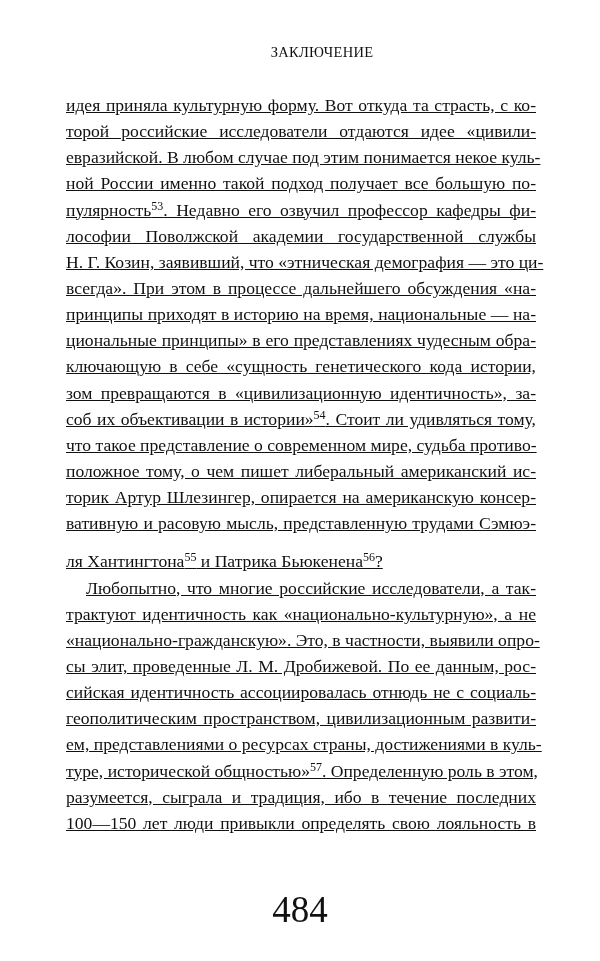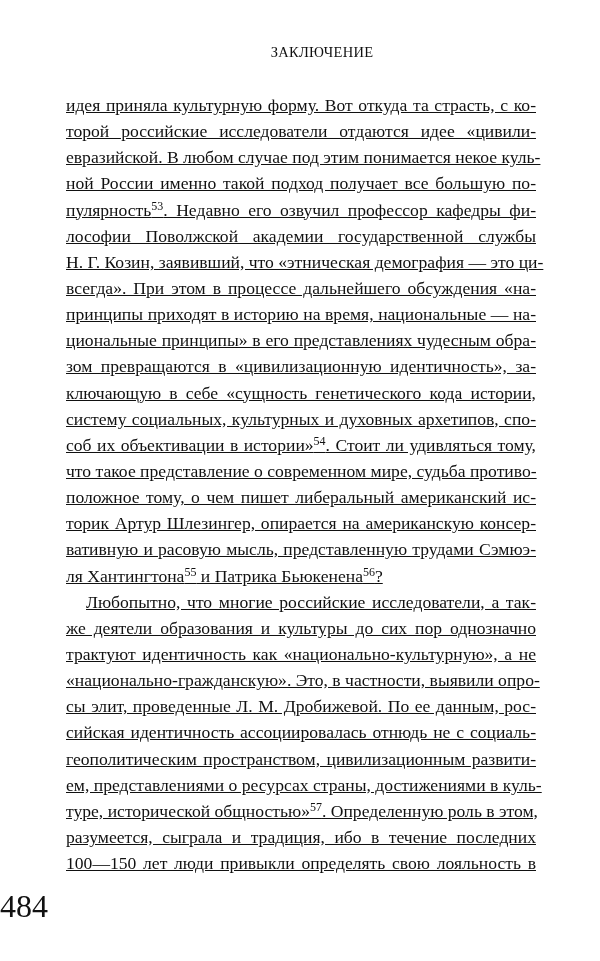--- a/index.html
+++ b/index.html
@@ -36,67 +36,66 @@
       height: 26.15px;
       line-height: 26.15px;
       font-size: 17.6px;
       white-space: nowrap;
       text-align: justify;
       text-align-last: justify;
       text-decoration: underline;
     }
     .line.last {
       text-align-last: left;
+      margin-top: 12px;
     }
     .line.indent {
       padding-left: 20px;
     }
     sup {
       font-size: 12px;
       line-height: 0;
       vertical-align: 6px;
     }
     .page-number {
       position: absolute;
       top: 888px;
       left: 0;
       width: 600px;
-      text-align: left;
-      font-size: 32px;
+      text-align: center;
+      font-size: 37px;
     }
   </style>
 </head>
 <body>
 
 <div class="running-head">ЗАКЛЮЧЕНИЕ</div>
 
 <div class="body-text">
 
   <span class="line"><span>идея приняла культурную форму. Вот откуда та страсть, с ко-</span></span>
   <span class="line"><span>торой российские исследователи отдаются идее «цивили-</span></span>
   <span class="line"><span>евразийской. В любом случае под этим понимается некое куль-</span></span>
   <span class="line"><span>ной России именно такой подход получает все большую по-</span></span>
   <span class="line"><span>пулярность</span><sup>53</sup><span>. Недавно его озвучил профессор кафедры фи-</span></span>
   <span class="line"><span>лософии Поволжской академии государственной службы</span></span>
   <span class="line"><span>Н. Г. Козин, заявивший, что «этническая демография — это ци-</span></span>
   <span class="line"><span>всегда». При этом в процессе дальнейшего обсуждения «на-</span></span>
   <span class="line"><span>принципы приходят в историю на время, национальные — на-</span></span>
   <span class="line"><span>циональные принципы» в его представлениях чудесным обра-</span></span>
+  <span class="line"><span>ключающую в себе «сущность генетического кода истории,</span></span>
   <span class="line"><span>зом превращаются в «цивилизационную идентичность», за-</span></span>
-  <span class="line"><span>ключающую в себе «сущность генетического кода истории,</span></span>
-  <span class="line"><span>систему социальных, культурных и духовных архетипов, спо-</span></span>
   <span class="line"><span>соб их объективации в истории»</span><sup>54</sup><span>. Стоит ли удивляться тому,</span></span>
   <span class="line"><span>что такое представление о современном мире, судьба противо-</span></span>
   <span class="line"><span>положное тому, о чем пишет либеральный американский ис-</span></span>
   <span class="line"><span>торик Артур Шлезингер, опирается на американскую консер-</span></span>
   <span class="line"><span>вативную и расовую мысль, представленную трудами Сэмюэ-</span></span>
   <span class="line last"><span>ля Хантингтона</span><sup>55</sup><span> и Патрика Бьюкенена</span><sup>56</sup><span>?</span></span>
 
   <span class="line indent"><span>Любопытно, что многие российские исследователи, а так-</span></span>
-  <span class="line"><span>же деятели образования и культуры до сих пор однозначно</span></span>
   <span class="line"><span>трактуют идентичность как «национально-культурную», а не</span></span>
   <span class="line"><span>«национально-гражданскую». Это, в частности, выявили опро-</span></span>
   <span class="line"><span>сы элит, проведенные Л. М. Дробижевой. По ее данным, рос-</span></span>
   <span class="line"><span>сийская идентичность ассоциировалась отнюдь не с социаль-</span></span>
   <span class="line"><span>геополитическим пространством, цивилизационным развити-</span></span>
   <span class="line"><span>ем, представлениями о ресурсах страны, достижениями в куль-</span></span>
   <span class="line"><span>туре, исторической общностью»</span><sup>57</sup><span>. Определенную роль в этом,</span></span>
   <span class="line"><span>разумеется, сыграла и традиция, ибо в течение последних</span></span>
   <span class="line"><span>100—150 лет люди привыкли определять свою лояльность в</span></span>
 </div>

